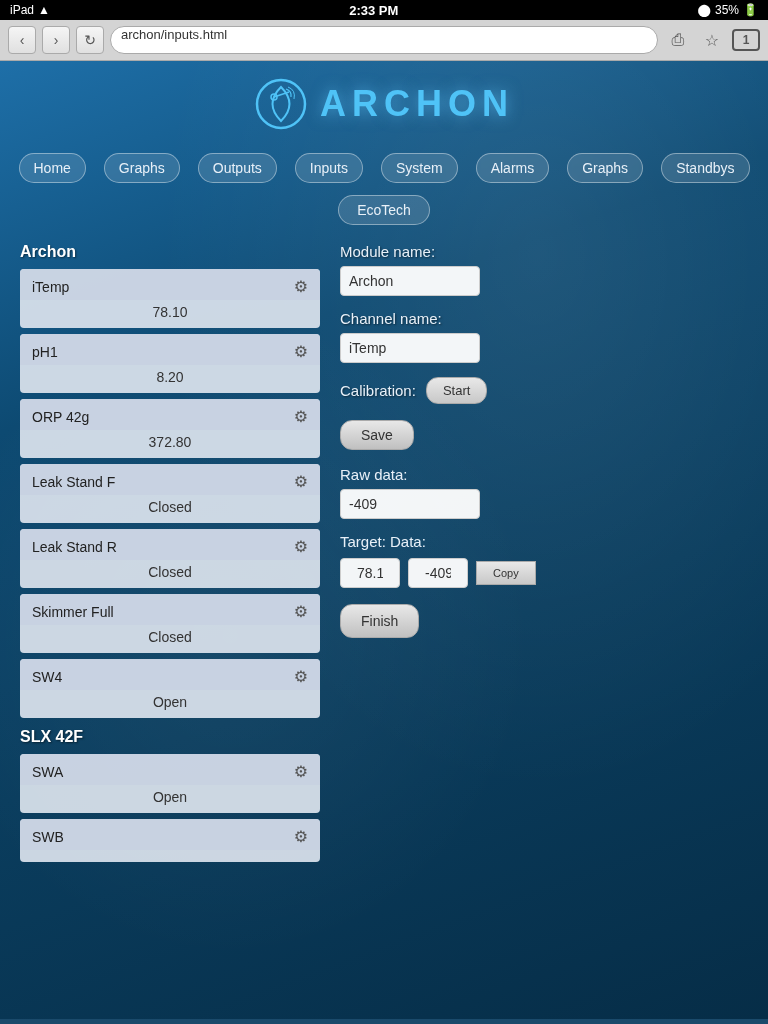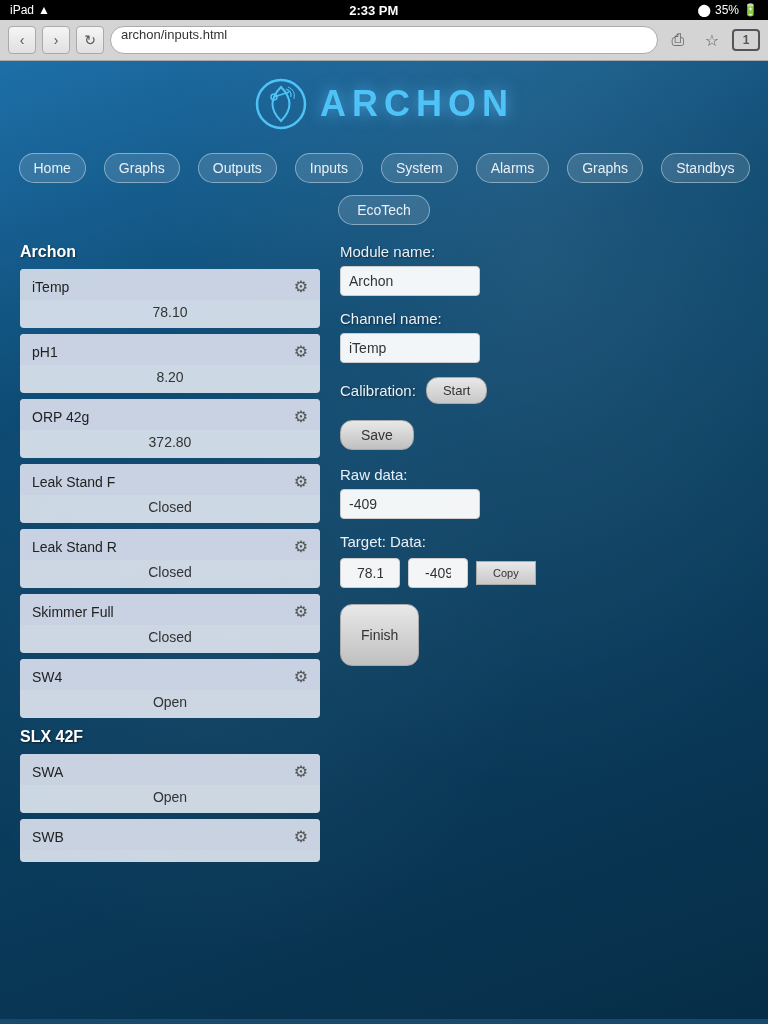--- a/index.html
+++ b/index.html
@@ -279,21 +279,21 @@
       border: 1px solid #aaa;
       border-radius: 0;
       background: linear-gradient(#e8e8e8, #c8c8c8);
       color: #333;
       font-size: 11px;
       cursor: pointer;
     }
 
     .finish-btn {
       display: inline-block;
-      padding: 22px 20px;
+      padding: 8px 20px;
       border: 1px solid #aaa;
       border-radius: 12px;
       background: linear-gradient(#e8e8e8, #c0c0c0);
       color: #333;
       font-size: 14px;
       cursor: pointer;
     }
   </style>
 </head>
 <body>

